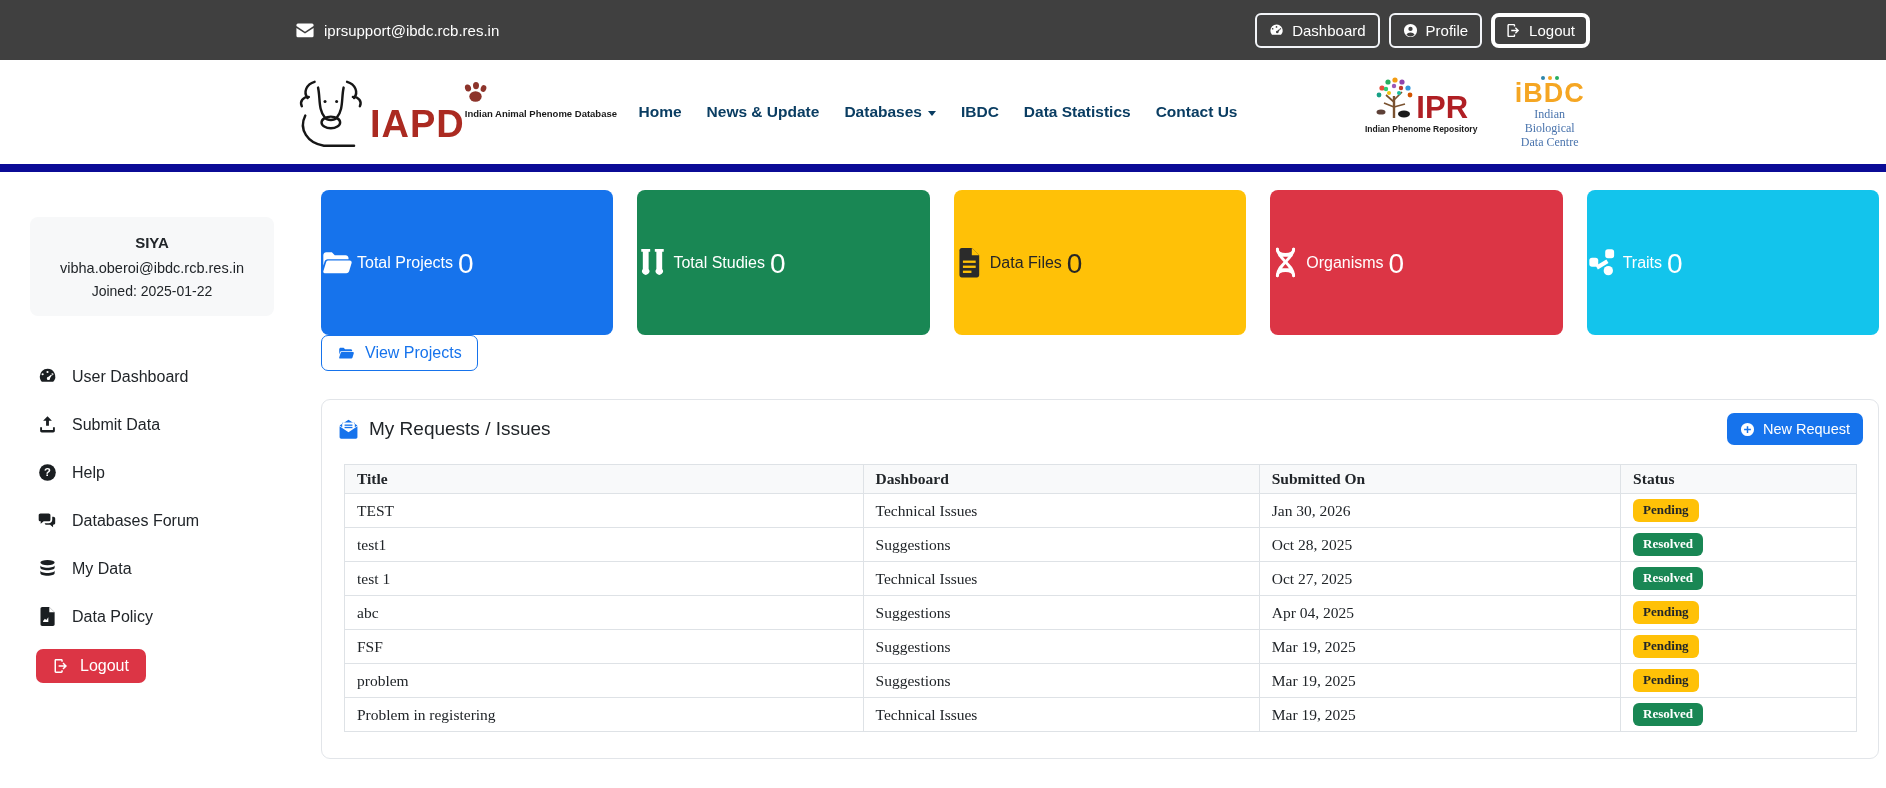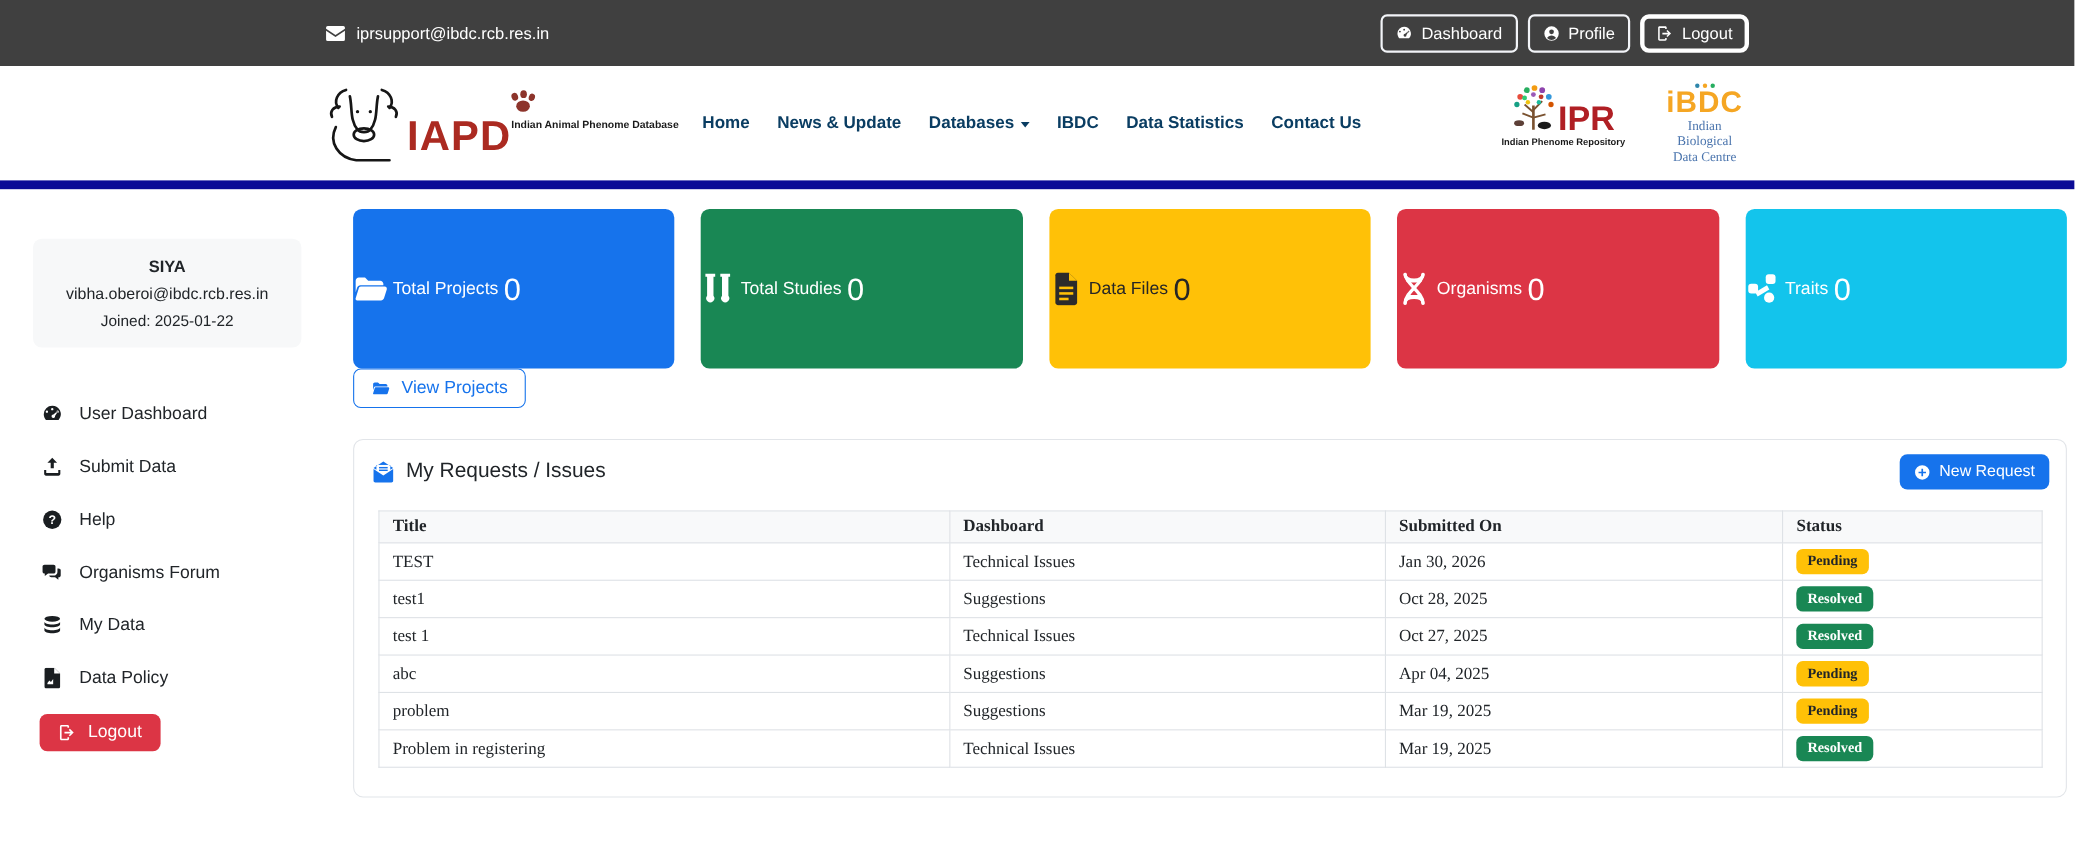--- a/index.html
+++ b/index.html
@@ -281,21 +281,21 @@
         </span>
         <span>Help</span>
       </div>
       <div class="side-item">
         <span class="icon">
           <svg width="20" height="19" viewBox="0 0 16 16" fill="currentColor">
               <path d="M1 3.4C1 2.6 1.7 2 2.5 2h6.9c.9 0 1.5.6 1.5 1.4v3.9c0 .8-.6 1.4-1.5 1.4H5.2L2.7 10.7V8.7h-.2C1.7 8.7 1 8.1 1 7.3z"></path>
               <path d="M12.4 4.9h.9c.9 0 1.6.6 1.6 1.4v3.9c0 .8-.7 1.4-1.6 1.4h-.2v2L10.6 11.6H7.7c-.8 0-1.5-.5-1.6-1.3h3.3c1.7 0 3-1.2 3-2.8z"></path>
             </svg>
         </span>
-        <span>Organisms Forum</span>
+        <span>Databases Forum</span>
       </div>
       <div class="side-item">
         <span class="icon">
           <svg width="19" height="19" viewBox="0 0 16 16" fill="currentColor">
               <ellipse cx="8" cy="3" rx="6" ry="2.2"></ellipse>
               <path d="M2 5.2c0 1.2 2.7 2.1 6 2.1s6-.9 6-2.1v2.2c0 1.2-2.7 2.1-6 2.1S2 8.6 2 7.4z"></path>
               <path d="M2 9.6c0 1.2 2.7 2.1 6 2.1s6-.9 6-2.1v2.4c0 1.2-2.7 2.1-6 2.1S2 13.2 2 12z"></path>
             </svg>
         </span>
         <span>My Data</span>
@@ -454,20 +454,26 @@
             <td>Oct 27, 2025</td>
             <td><span class="badge resolved">Resolved</span></td>
           </tr>
           <tr>
             <td>abc</td>
             <td>Suggestions</td>
             <td>Apr 04, 2025</td>
             <td><span class="badge pending">Pending</span></td>
           </tr>
           <tr>
+            <td>FSF</td>
+            <td>Suggestions</td>
+            <td>Mar 19, 2025</td>
+            <td><span class="badge pending">Pending</span></td>
+          </tr>
+          <tr>
             <td>problem</td>
             <td>Suggestions</td>
             <td>Mar 19, 2025</td>
             <td><span class="badge pending">Pending</span></td>
           </tr>
           <tr>
             <td>Problem in registering</td>
             <td>Technical Issues</td>
             <td>Mar 19, 2025</td>
             <td><span class="badge resolved">Resolved</span></td>

